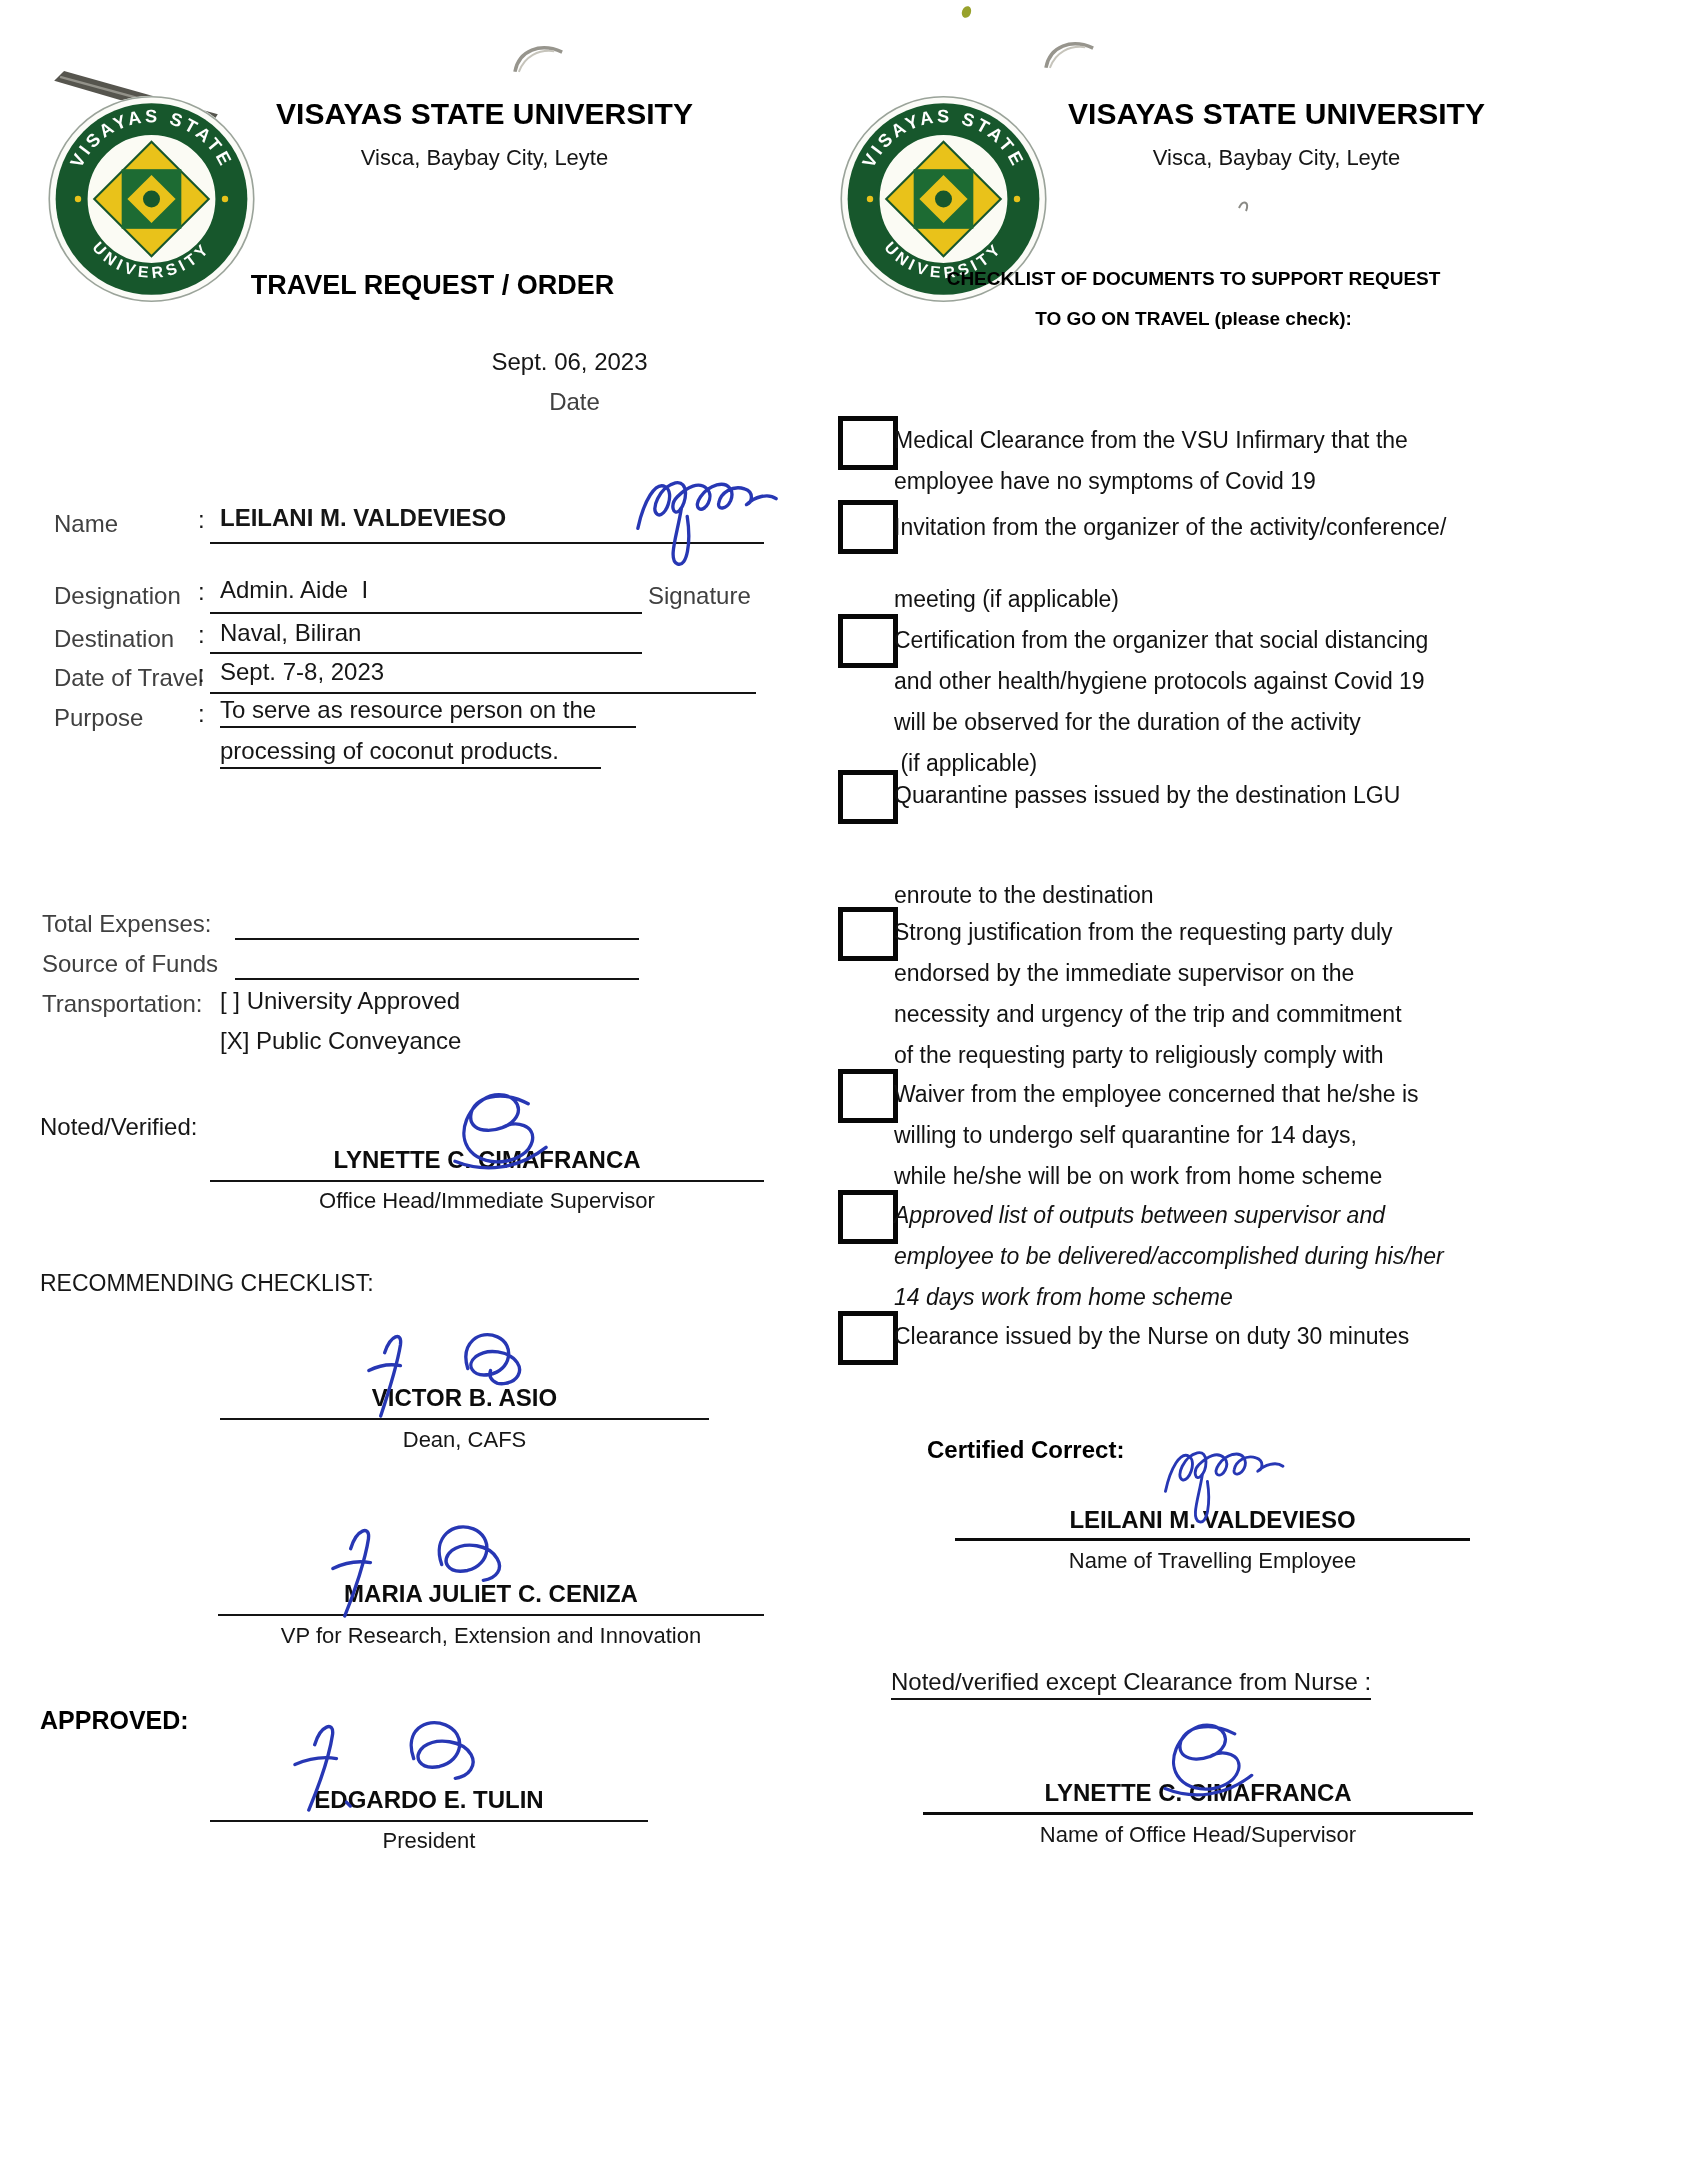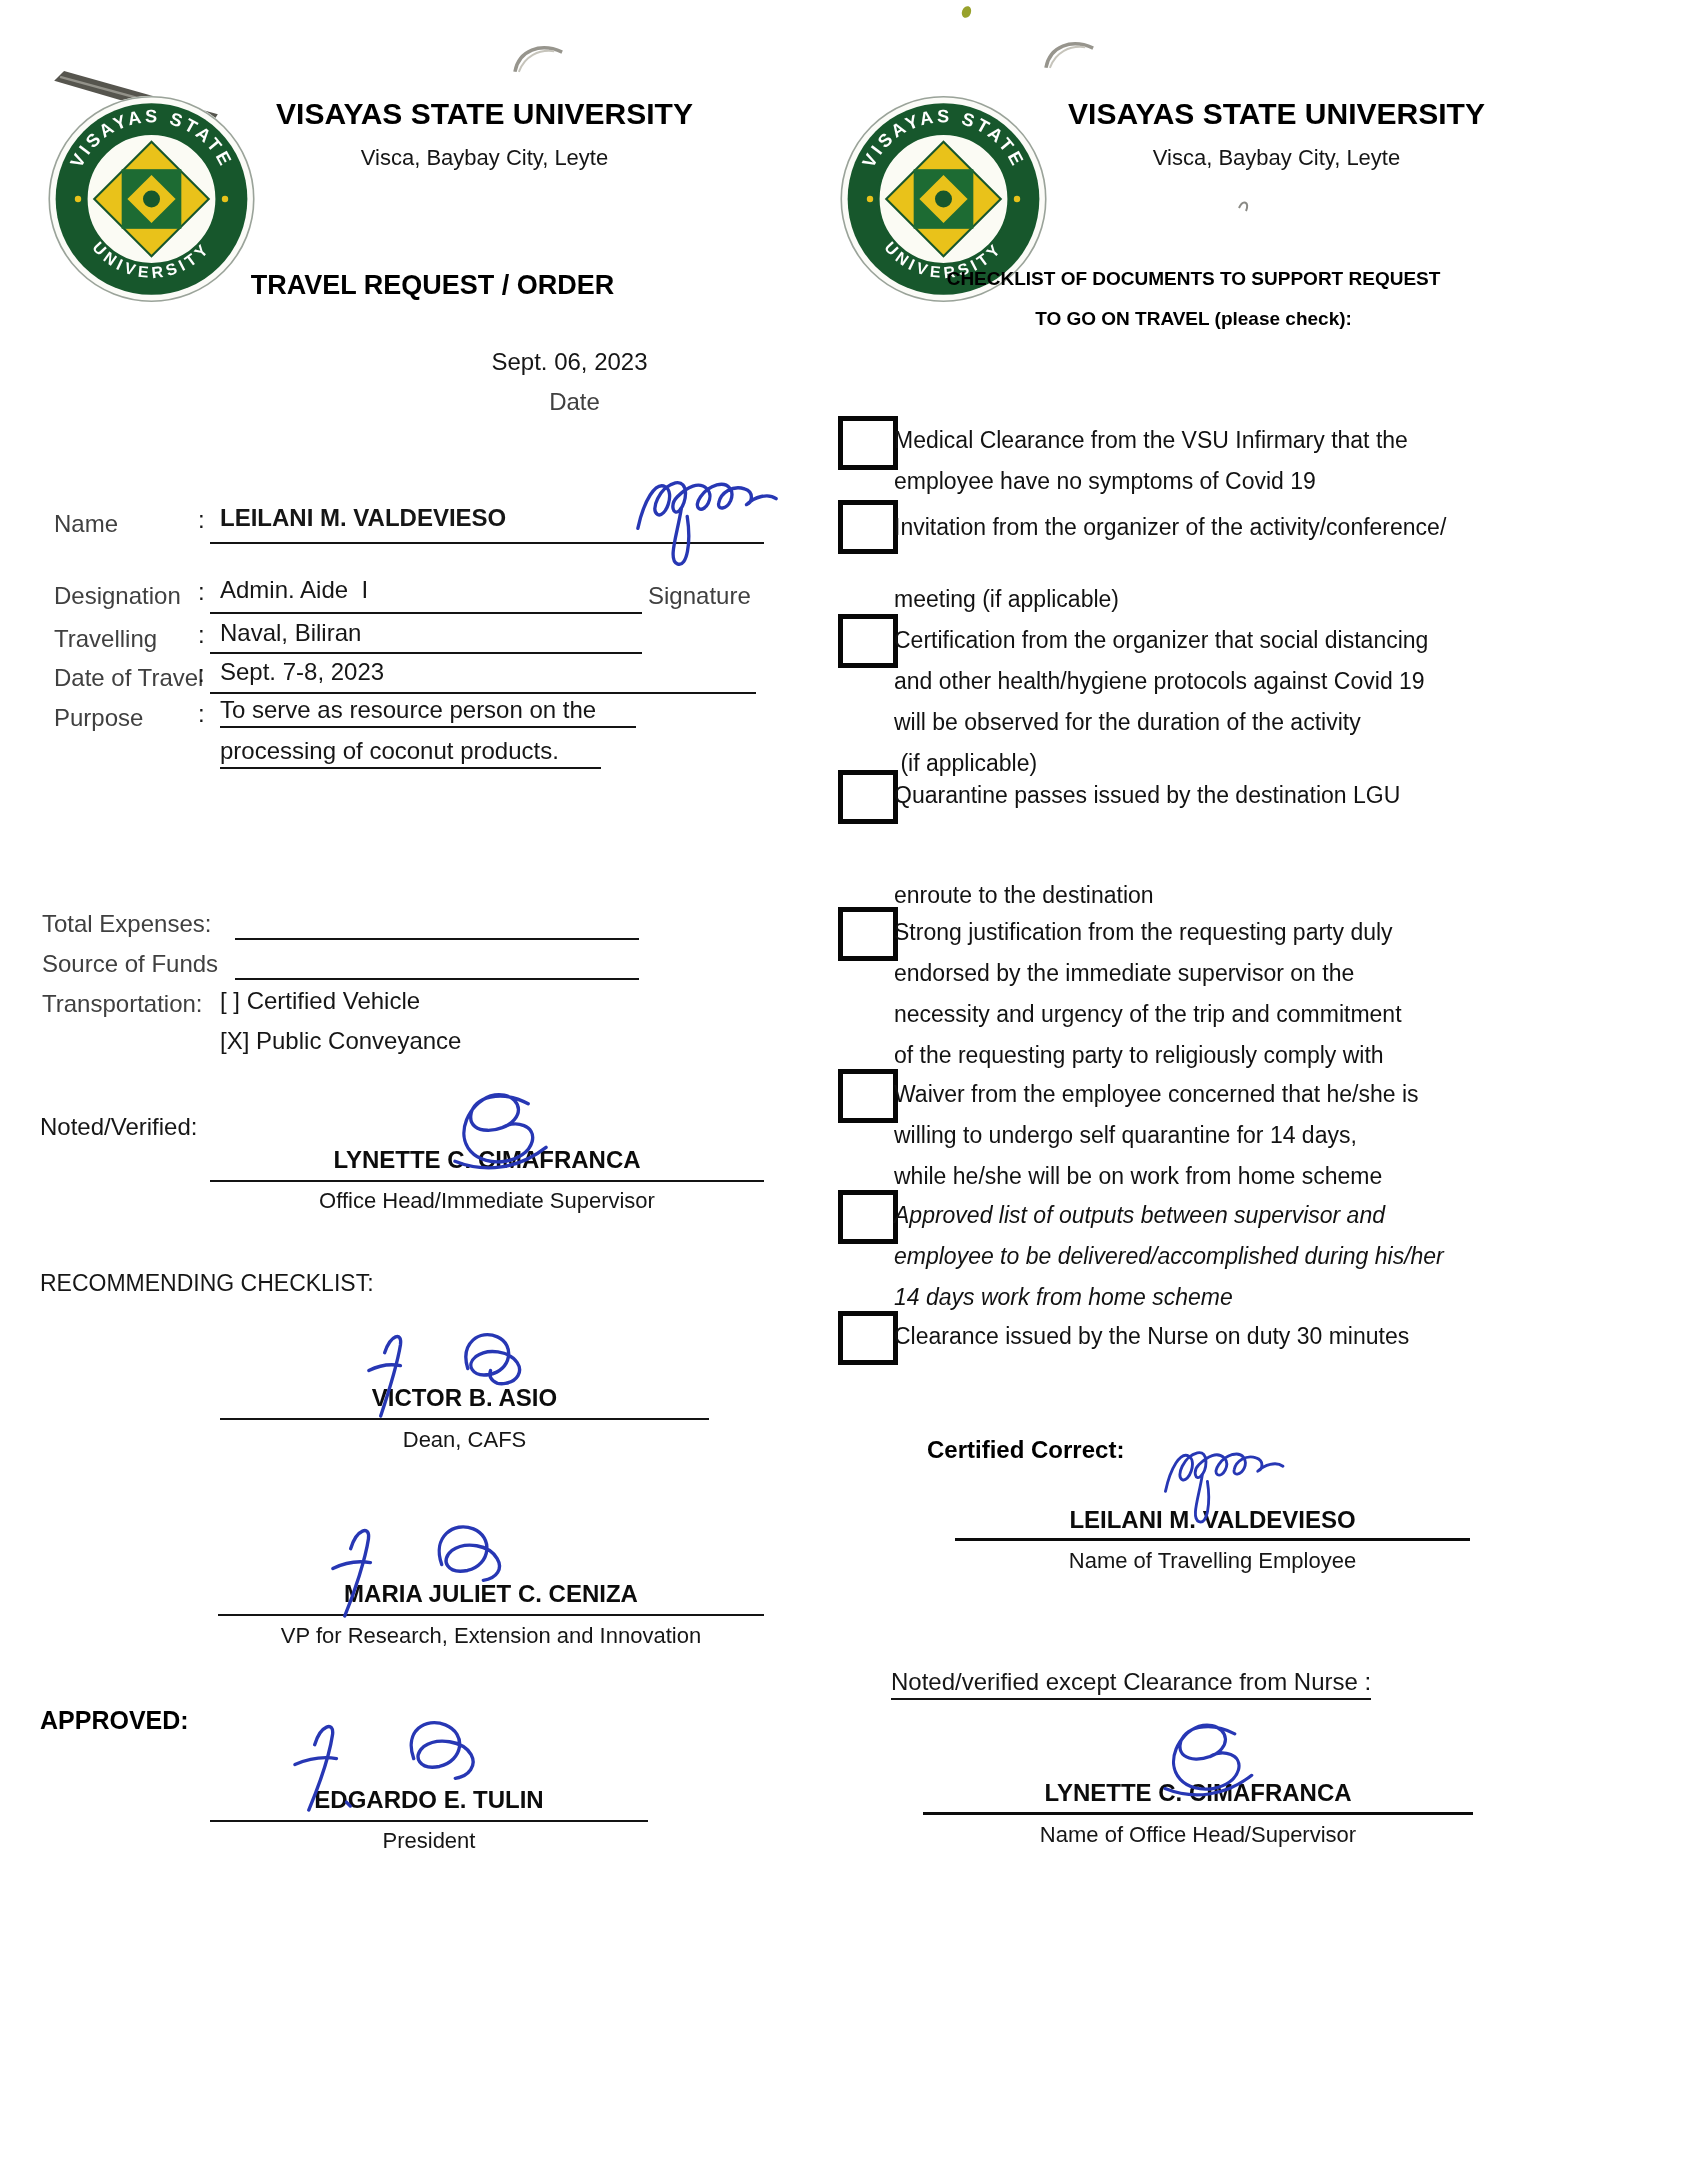--- a/index.html
+++ b/index.html
@@ -92,41 +92,41 @@
       <path d="M12,72 C18,44 30,24 40,30 C50,36 40,62 32,58 C24,54 34,30 50,26 C64,23 62,46 54,54 C48,60 44,48 52,40 C62,30 74,24 82,32 C90,40 80,56 74,52 C68,48 78,32 92,28 C104,25 110,34 106,44 C102,53 92,54 94,46 C96,36 108,28 120,32 C130,35 128,46 122,48 C130,40 144,36 152,42"></path>
       <path d="M56,52 C52,78 42,104 52,108 C62,112 66,86 62,60"></path>
     </svg>
 
     <div class="abs lbl" style="left:54px;top:582px;">Designation</div>
     <div class="abs val" style="left:198px;top:578px;">:</div>
     <div class="abs val" style="left:220px;top:576px;">Admin. Aide  I</div>
     <div class="abs ln" style="left:210px;top:612px;width:432px;"></div>
     <div class="abs lbl" style="left:648px;top:582px;">Signature</div>
 
-    <div class="abs lbl" style="left:54px;top:625px;">Travelling</div>
+    <div class="abs lbl" style="left:54px;top:625px;">Destination</div>
     <div class="abs val" style="left:198px;top:621px;">:</div>
     <div class="abs val" style="left:220px;top:619px;">Naval, Biliran</div>
     <div class="abs ln" style="left:210px;top:652px;width:432px;"></div>
 
     <div class="abs lbl" style="left:54px;top:664px;">Date of Travel</div>
     <div class="abs val" style="left:198px;top:660px;">:</div>
     <div class="abs val" style="left:220px;top:658px;">Sept. 7-8, 2023</div>
     <div class="abs ln" style="left:210px;top:692px;width:546px;"></div>
 
     <div class="abs lbl" style="left:54px;top:704px;">Purpose</div>
     <div class="abs val" style="left:198px;top:700px;">:</div>
     <div class="abs val uline-text" style="left:220px;top:696px;width:416px;">To serve as resource person on the</div>
     <div class="abs val uline-text" style="left:220px;top:737px;width:381px;">processing of coconut products.</div>
 
     <div class="abs lbl" style="left:42px;top:910px;">Total Expenses:</div>
     <div class="abs ln" style="left:235px;top:938px;width:404px;"></div>
     <div class="abs lbl" style="left:42px;top:950px;">Source of Funds</div>
     <div class="abs ln" style="left:235px;top:978px;width:404px;"></div>
     <div class="abs lbl" style="left:42px;top:990px;">Transportation:</div>
-    <div class="abs val" style="left:220px;top:987px;">[ ] Certified Vehicle</div>
+    <div class="abs val" style="left:220px;top:987px;">[ ] University Approved</div>
     <div class="abs val" style="left:220px;top:1027px;">[X] Public Conveyance</div>
 
     <div class="abs val" style="left:40px;top:1113px;">Noted/Verified:</div>
     <svg class="abs sig" style="left:441px;top:1084px;z-index:3;" width="114" height="104" viewBox="0 0 115 105">
       <path d="M88,20 C62,6 32,12 30,32 C28,52 62,50 74,36 C86,22 70,6 50,12 C28,20 14,50 30,68 C46,86 86,80 92,58 C96,42 76,36 62,44"></path>
       <path d="M14,78 C44,90 78,86 106,64"></path>
     </svg>
     <div class="abs nm c" style="left:210px;top:1146px;width:554px;">LYNETTE C. CIMAFRANCA</div>
     <div class="abs ln" style="left:210px;top:1180px;width:554px;"></div>
     <div class="abs ttl c" style="left:210px;top:1188px;width:554px;">Office Head/Immediate Supervisor</div>

